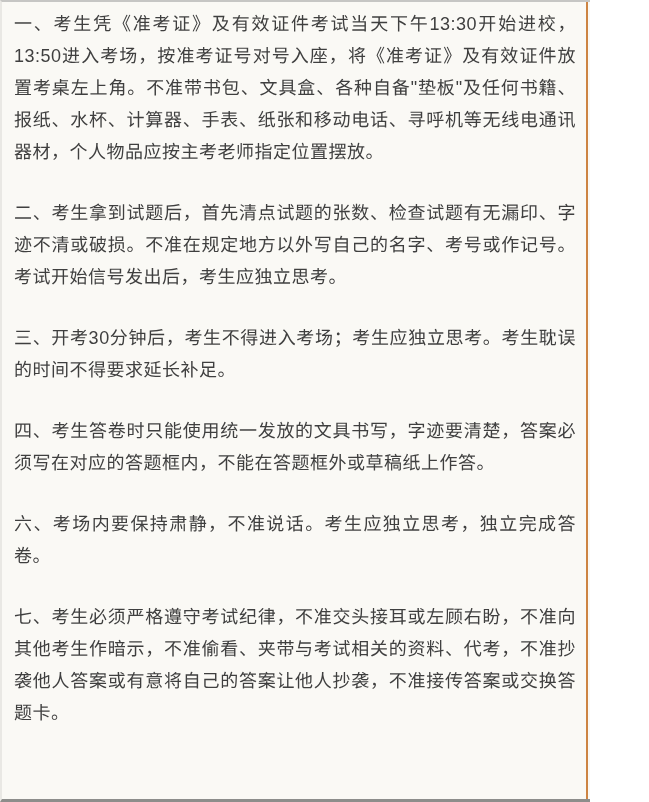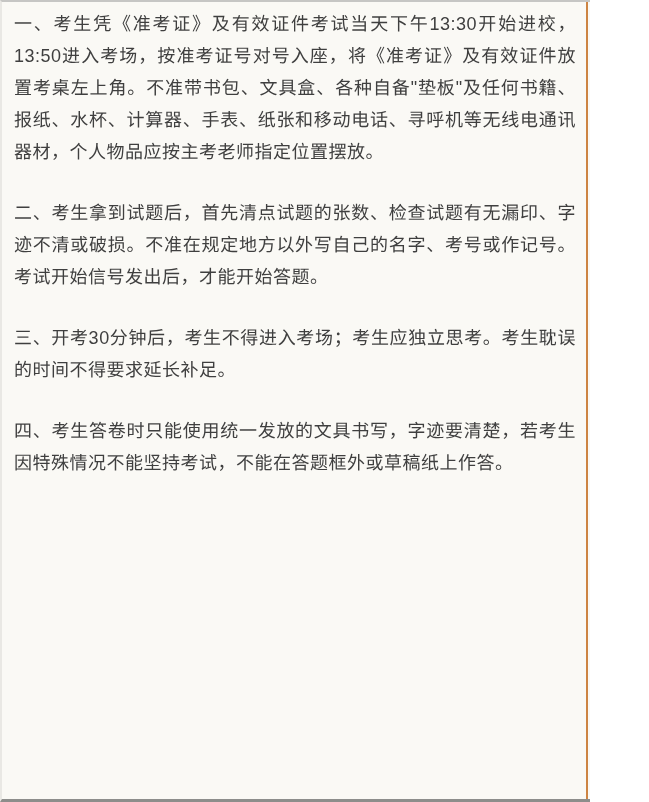--- a/index.html
+++ b/index.html
@@ -45,18 +45,20 @@
   .content p:last-child {
     margin-bottom: 0;
   }
 </style>
 </head>
 <body>
 
 <div class="page">
   <div class="content">
     <p>一、考生凭《准考证》及有效证件考试当天下午13:30开始进校，13:50进入考场，按准考证号对号入座，将《准考证》及有效证件放置考桌左上角。不准带书包、文具盒、各种自备"垫板"及任何书籍、报纸、水杯、计算器、手表、纸张和移动电话、寻呼机等无线电通讯器材，个人物品应按主考老师指定位置摆放。</p>
-    <p>二、考生拿到试题后，首先清点试题的张数、检查试题有无漏印、字迹不清或破损。不准在规定地方以外写自己的名字、考号或作记号。考试开始信号发出后，才能开始答题。</p>
+    <p>二、考生拿到试题后，首先清点试题的张数、检查试题有无漏印、字迹不清或破损。不准在规定地方以外写自己的名字、考号或作记号。考试开始信号发出后，考生应独立思考。</p>
     <p>三、开考30分钟后，考生不得进入考场；考生应独立思考。考生耽误的时间不得要求延长补足。</p>
-    <p>四、考生答卷时只能使用统一发放的文具书写，字迹要清楚，若考生因特殊情况不能坚持考试，不能在答题框外或草稿纸上作答。</p>
+    <p>四、考生答卷时只能使用统一发放的文具书写，字迹要清楚，答案必须写在对应的答题框内，不能在答题框外或草稿纸上作答。</p>
+    <p>六、考场内要保持肃静，不准说话。考生应独立思考，独立完成答卷。</p>
+    <p>七、考生必须严格遵守考试纪律，不准交头接耳或左顾右盼，不准向其他考生作暗示，不准偷看、夹带与考试相关的资料、代考，不准抄袭他人答案或有意将自己的答案让他人抄袭，不准接传答案或交换答题卡。</p>
   </div>
   <div class="right-accent"></div>
 </div>
 
 </body></html>

